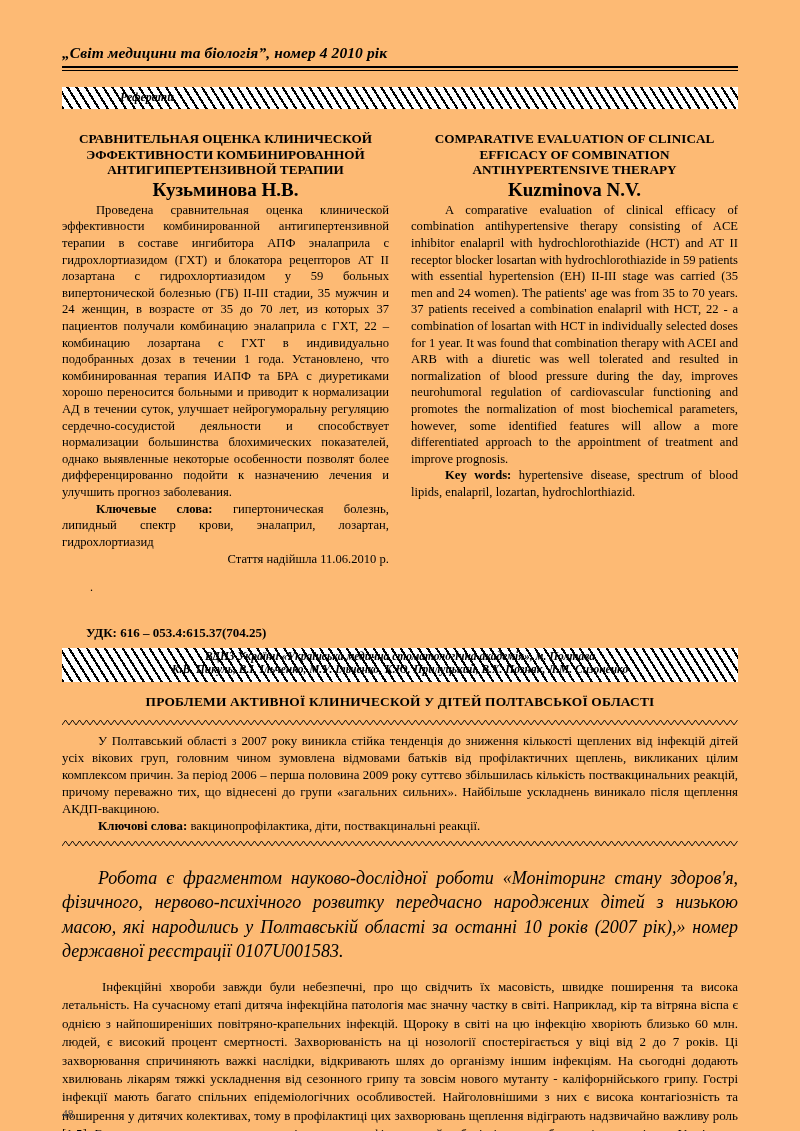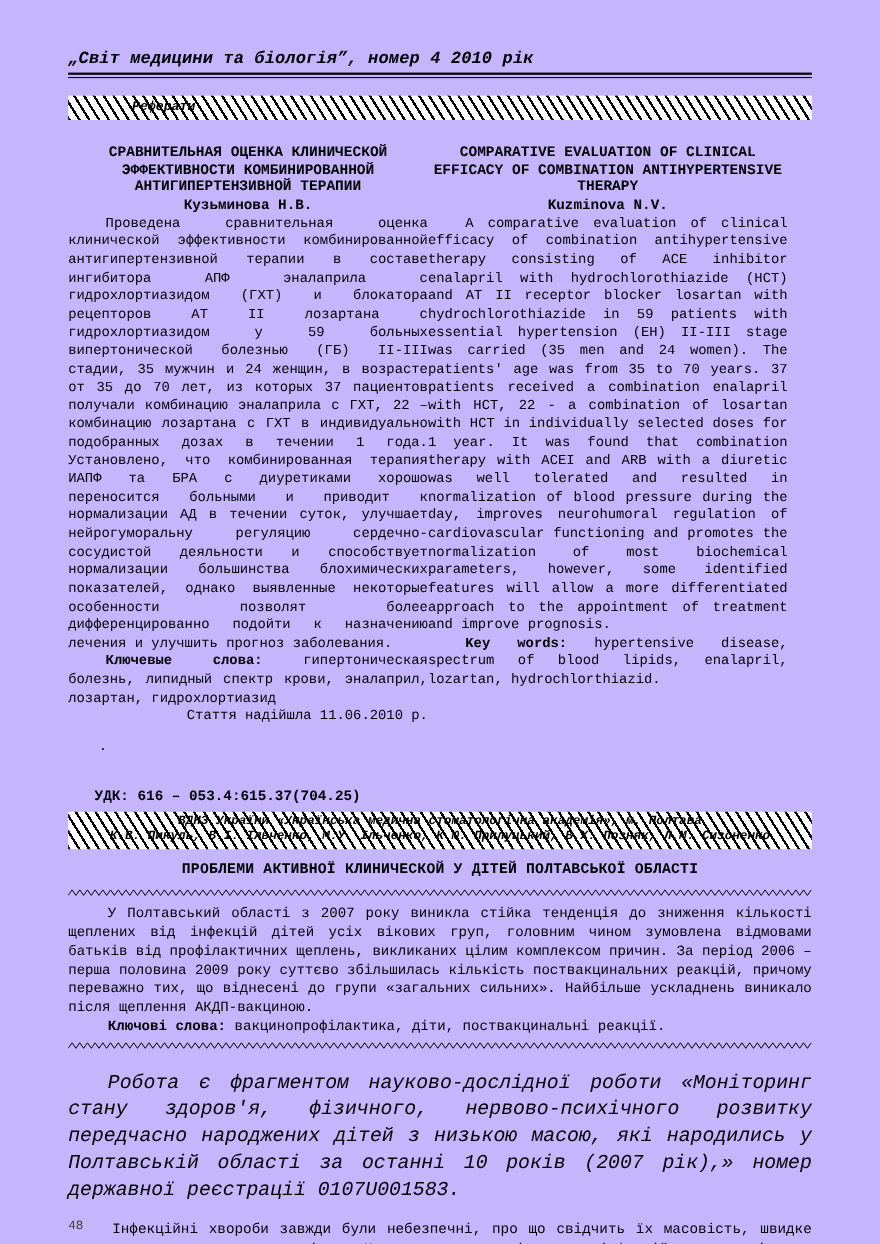--- a/index.html
+++ b/index.html
@@ -4,22 +4,22 @@
 <style>
   html, body {
     margin: 0;
     padding: 0;
     background: #ffffff;
   }
   .page {
     position: relative;
     width: 800px;
     height: 1131px;
-    background: #c4b5fd;
-    font-family: Liberation Mono, monospace;
+    background: #fdba74;
+    font-family: Liberation Serif, serif;
     color: #000000;
     overflow: hidden;
     box-sizing: border-box;
   }
   .content {
     position: absolute;
     left: 62px;
     top: 44px;
     width: 676px;
   }
@@ -75,35 +75,36 @@
     margin-bottom: 10px;
   }
   .band-authors .hatch-text {
     font-size: 11.5px;
     padding-top: 2px;
   }
 
   
   .two-col {
     display: flex;
+    gap: 22px;
   }
   .col {
     width: 327px;
   }
   .art-title {
     text-align: center;
     font-weight: bold;
     font-size: 13.2px;
     line-height: 1.18;
     text-transform: uppercase;
   }
   .art-author {
     text-align: center;
     font-weight: bold;
-    font-size: 13px;
+    font-size: 19px;
     margin-top: 1px;
     margin-bottom: 1px;
   }
   .abs-body {
     text-align: justify;
     font-size: 12.6px;
     line-height: 1.32;
     text-indent: 34px;
     margin: 0;
   }

